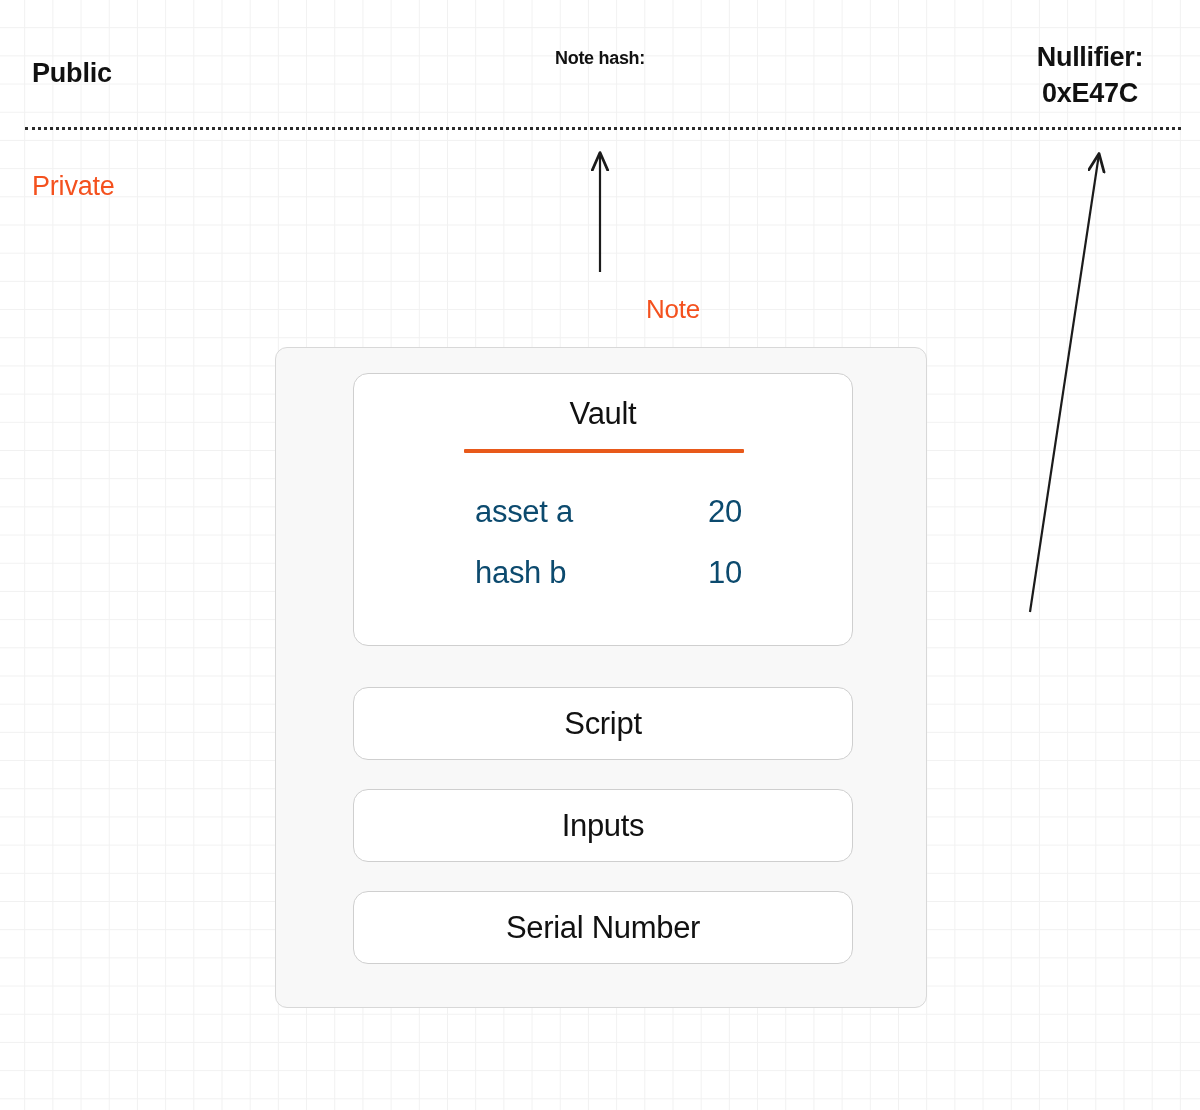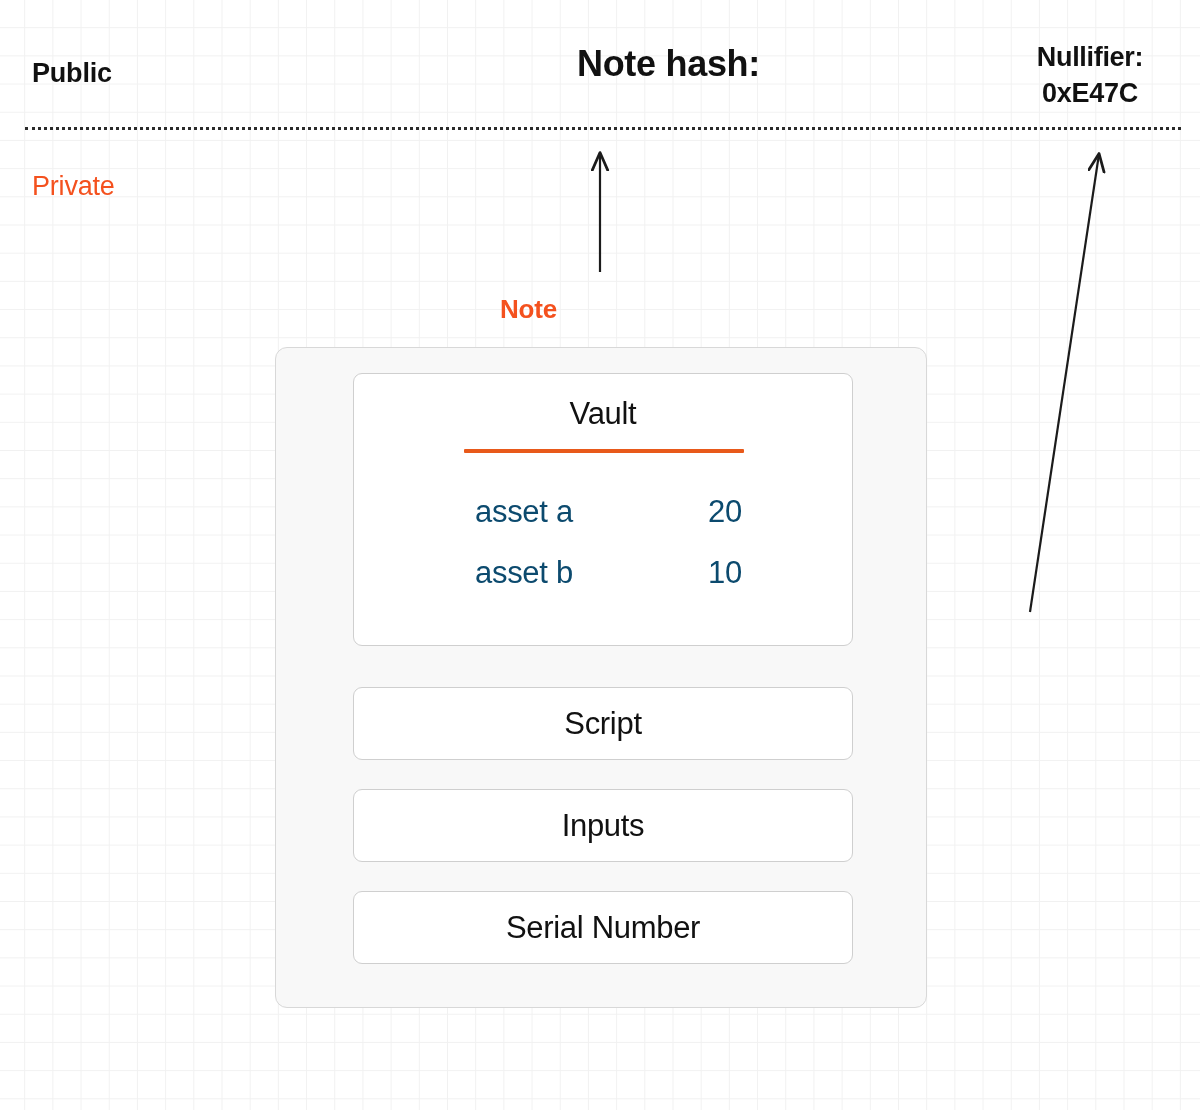--- a/index.html
+++ b/index.html
@@ -38,24 +38,24 @@
     top: 171px;
     font-size: 27px;
     font-weight: normal;
     color: #F4511E;
     letter-spacing: -0.2px;
   }
 
   .note-hash-block {
     position: absolute;
     left: 440px;
-    top: 40px;
+    top: 47px;
     width: 320px;
-    text-align: right;
-    font-size: 36px;
+    text-align: center;
+    font-size: 18px;
     font-weight: bold;
     color: #111111;
     line-height: 1.32;
     letter-spacing: -0.3px;
   }
   .nullifier-block {
     position: absolute;
     left: 1000px;
     top: 40px;
     width: 180px;
@@ -87,23 +87,23 @@
     height: 1110px;
     pointer-events: none;
   }
 
   
   .label-note {
     position: absolute;
     left: 500px;
     top: 294px;
     width: 200px;
-    text-align: left;
+    text-align: right;
     font-size: 26px;
-    font-weight: bold;
+    font-weight: normal;
     color: #F4511E;
     letter-spacing: -0.2px;
   }
 
   
   .label-hash {
     position: absolute;
     left: 958px;
     top: 624px;
     font-size: 25px;
@@ -126,21 +126,21 @@
     border-radius: 12px;
     box-sizing: border-box;
   }
 
   .inner-box {
     position: absolute;
     left: 77px;
     width: 500px;
     background: #ffffff;
     border: 1.5px solid #cfcfcf;
-    border-radius: 9px;
+    border-radius: 15px;
     box-sizing: border-box;
   }
 
   .box-vault { top: 25px; height: 273px; }
   .box-script { top: 339px; height: 73px; }
   .box-inputs { top: 441px; height: 73px; }
   .box-serial { top: 543px; height: 73px; }
 
   .vault-title {
     position: absolute;
@@ -228,21 +228,21 @@
 
     <div class="inner-box box-vault">
       <div class="vault-title">Vault</div>
       <div class="vault-rule"></div>
       <div class="vault-rows">
         <div class="vault-row">
           <span class="nm">asset a</span>
           <span class="val">20</span>
         </div>
         <div class="vault-row">
-          <span class="nm">asset b</span>
+          <span class="nm">hash b</span>
           <span class="val">10</span>
         </div>
       </div>
     </div>
 
     <div class="inner-box box-script">
       <div class="box-label">Script</div>
     </div>
 
     <div class="inner-box box-serial">

